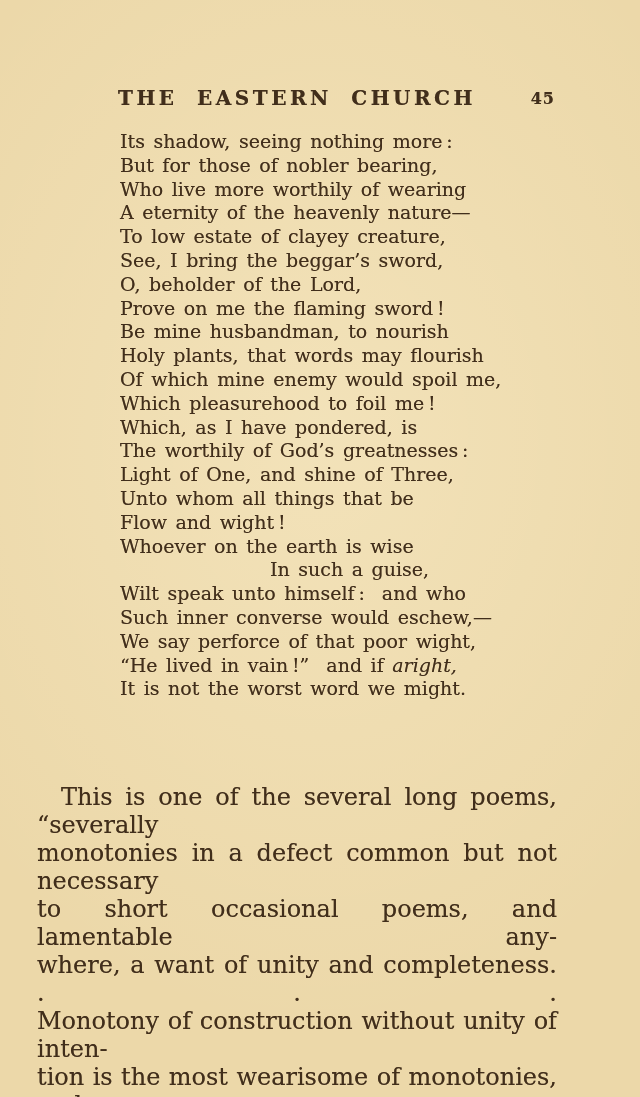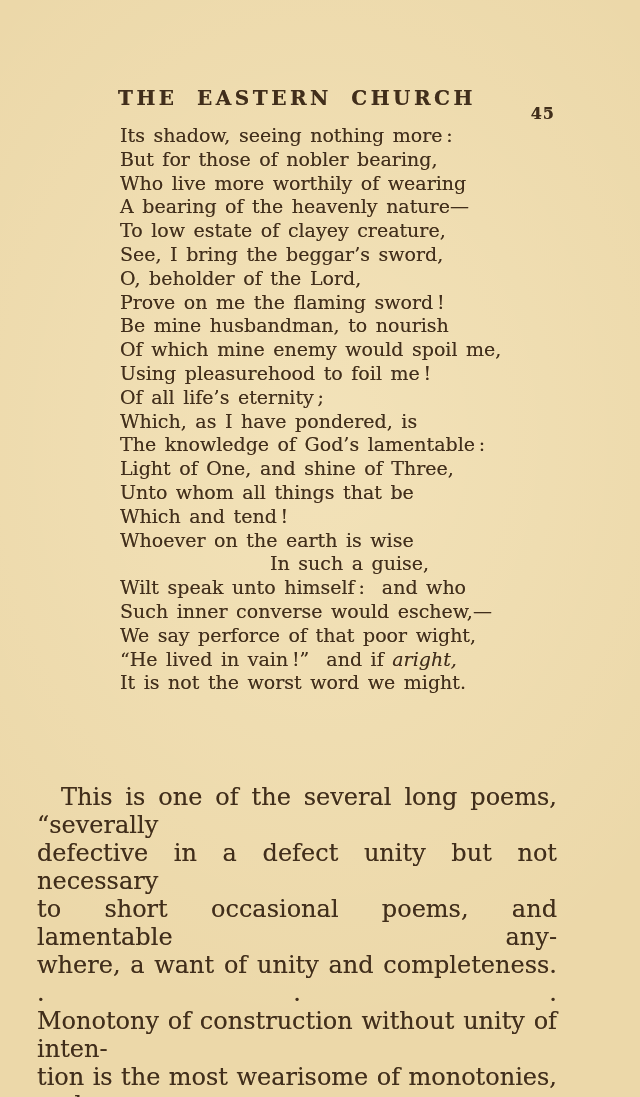--- a/index.html
+++ b/index.html
@@ -33,29 +33,29 @@
     font-size: 20px;
     font-weight: bold;
     letter-spacing: 3.5px;
     word-spacing: 9px;
     text-shadow: 0 0 0.5px rgba(65,46,27,0.65);
     white-space: nowrap;
   }
   .page-number {
     position: absolute;
     right: 2px;
-    top: 18px;
+    top: 3px;
     font-size: 16px;
     font-weight: bold;
     letter-spacing: 1px;
     text-shadow: 0 0 0.5px rgba(65,46,27,0.6);
   }
   .poem {
     position: absolute;
-    top: 124px;
+    top: 130px;
     left: 120px;
     width: 490px;
     font-size: 19px;
     line-height: 23.8px;
     word-spacing: 2.5px;
     text-shadow: 0 0 0.6px rgba(65,46,27,0.55);
   }
   .poem-line { white-space: pre; }
   .poem-line.indent { padding-left: 150px; }
   .poem-line em { font-style: italic; }
@@ -82,45 +82,45 @@
 
   <div class="running-header">
     <div class="header-title">THE EASTERN CHURCH</div>
     <div class="page-number">45</div>
   </div>
 
   <div class="poem">
       <div class="poem-line">Its shadow, seeing nothing more :</div>
       <div class="poem-line">But for those of nobler bearing,</div>
       <div class="poem-line">Who live more worthily of wearing</div>
-      <div class="poem-line">A bearing of the heavenly nature—</div>
+      <div class="poem-line">A eternity of the heavenly nature—</div>
       <div class="poem-line">To low estate of clayey creature,</div>
       <div class="poem-line">See, I bring the beggar’s sword,</div>
       <div class="poem-line">O, beholder of the Lord,</div>
       <div class="poem-line">Prove on me the flaming sword !</div>
       <div class="poem-line">Be mine husbandman, to nourish</div>
+      <div class="poem-line">Holy plants, that words may flourish</div>
       <div class="poem-line">Of which mine enemy would spoil me,</div>
-      <div class="poem-line">Using pleasurehood to foil me !</div>
-      <div class="poem-line">Of all life’s eternity ;</div>
+      <div class="poem-line">Which pleasurehood to foil me !</div>
       <div class="poem-line">Which, as I have pondered, is</div>
-      <div class="poem-line">The knowledge of God’s lamentable :</div>
+      <div class="poem-line">The worthily of God’s greatnesses :</div>
       <div class="poem-line">Light of One, and shine of Three,</div>
       <div class="poem-line">Unto whom all things that be</div>
-      <div class="poem-line">Which and tend !</div>
+      <div class="poem-line">Flow and wight !</div>
       <div class="poem-line">Whoever on the earth is wise</div>
       <div class="poem-line indent">In such a guise,</div>
       <div class="poem-line">Wilt speak unto himself :  and who</div>
       <div class="poem-line">Such inner converse would eschew,—</div>
       <div class="poem-line">We say perforce of that poor wight,</div>
       <div class="poem-line">“He lived in vain !”  and if <em>aright,</em></div>
       <div class="poem-line">It is not the worst word we might.</div>
     </div>
 
   <div class="paragraph">
       <div class="para-line first">This is one of the several long poems, “severally</div>
-      <div class="para-line">defective in a defect unity but not necessary</div>
+      <div class="para-line">monotonies in a defect common but not necessary</div>
       <div class="para-line">to short occasional poems, and lamentable any-</div>
       <div class="para-line">where, a want of unity and completeness. . . .</div>
       <div class="para-line">Monotony of construction without unity of inten-</div>
       <div class="para-line">tion is the most wearisome of monotonies, and,</div>
     </div>
 
 </div>
 
 </body></html>

